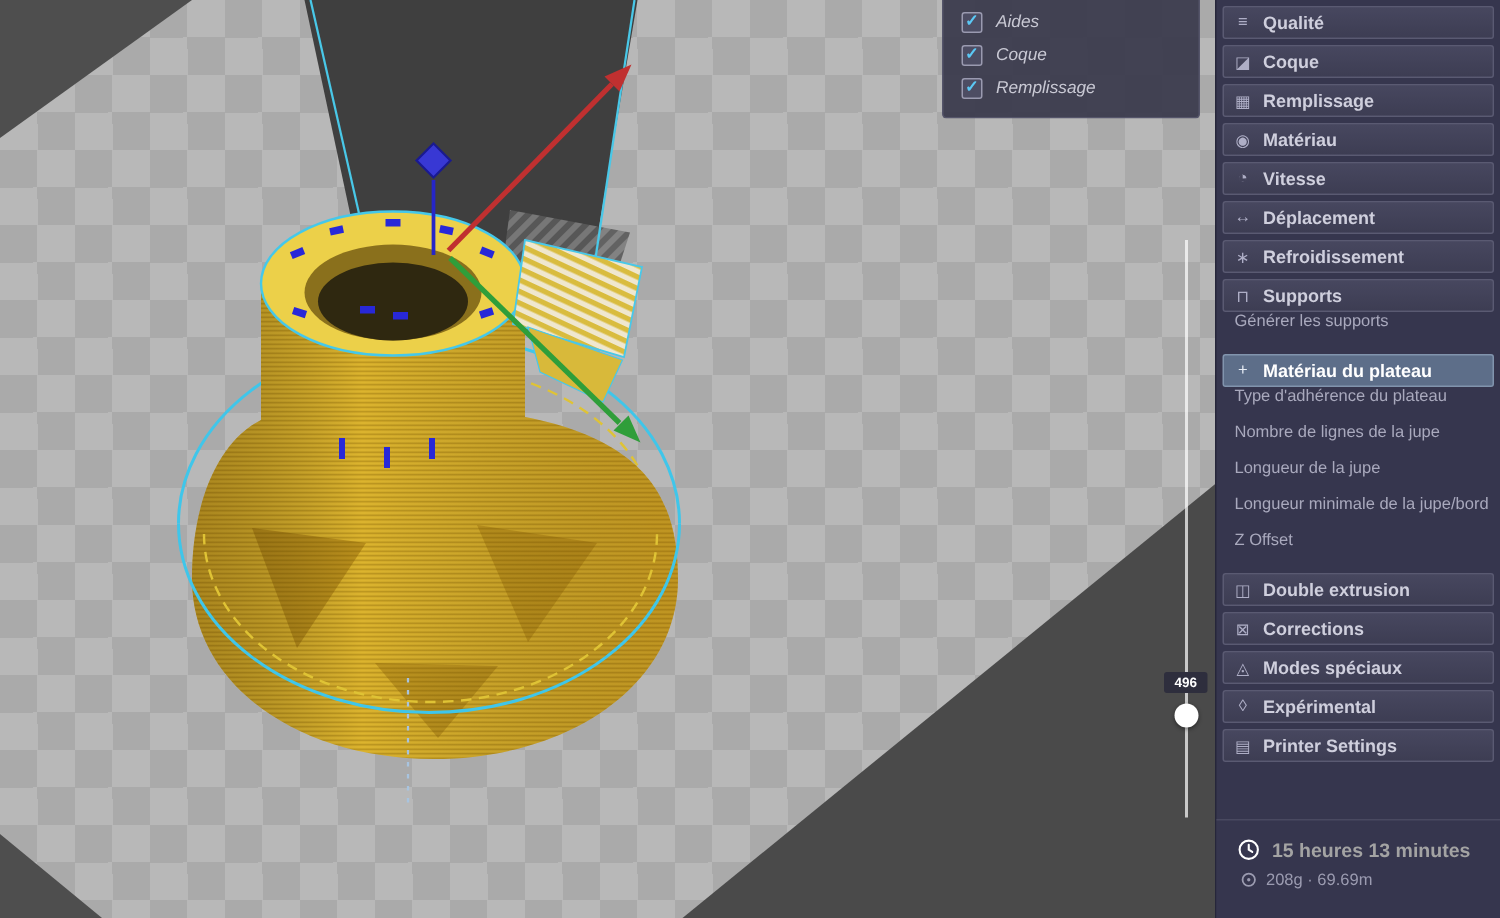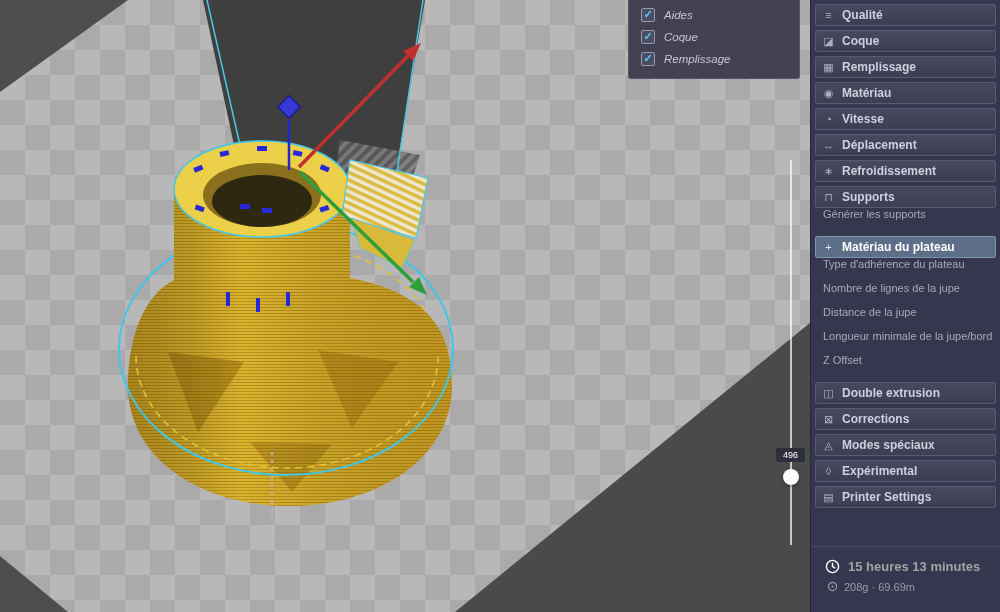--- a/index.html
+++ b/index.html
@@ -23,21 +23,21 @@
     width:12px;height:12px;flex:0 0 12px;background:#4d4d63;border:1px solid #9a9ab0;
     border-radius:2px;color:#5bc8f5;font-size:11px;line-height:11px;text-align:center;font-weight:bold;
   }
   .cb-label{color:#c9c9d4;font-size:11.5px;font-style:italic;}
 
   
   .layer-slider{position:absolute;left:782px;top:160px;width:18px;height:385px;z-index:5;}
   .layer-slider .track{position:absolute;left:8px;top:0;bottom:0;width:2px;background:rgba(255,255,255,0.7);}
   .layer-slider .badge{
     position:absolute;top:288px;left:-6px;width:29px;height:14px;background:#2e2e3d;color:#fff;
-    font-size:9px;line-height:14px;text-align:center;border-radius:2px;
+    font-size:9px;line-height:14px;text-align:center;border-radius:2px;font-weight:bold;
   }
   .layer-slider .handle{
     position:absolute;top:309px;left:1px;width:16px;height:16px;background:#fff;border-radius:50%;
     box-shadow:0 1px 3px rgba(0,0,0,0.45);cursor:grab;
   }
 
   
   .settings-panel{
     position:absolute;right:0;top:0;width:190px;height:612px;z-index:10;
     background:#36364e;border-left:1px solid #26263a;box-sizing:border-box;
@@ -224,21 +224,21 @@
           <span class="cat-icon">+</span>
           <span class="cat-label">Matériau du plateau</span>
         </div>
         <div class="setting">
           <span>Type d'adhérence du plateau</span>
         </div>
         <div class="setting">
           <span>Nombre de lignes de la jupe</span>
         </div>
         <div class="setting">
-          <span>Distance de la jupe</span>
+          <span>Longueur de la jupe</span>
         </div>
         <div class="setting">
           <span>Longueur minimale de la jupe/bord</span>
         </div>
         <div class="setting">
           <span>Z Offset</span>
         </div>
         <div class="cat">
           <span class="cat-icon">◫</span>
           <span class="cat-label">Double extrusion</span>

